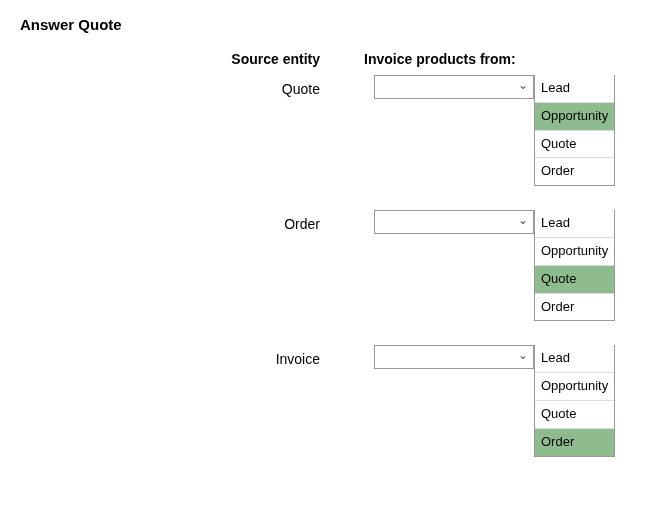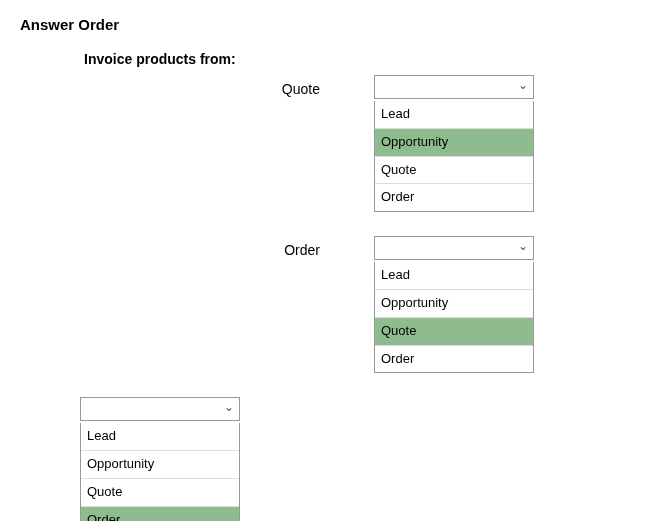--- a/index.html
+++ b/index.html
@@ -38,21 +38,21 @@
       gap: 14px;
     }
     .source-label {
       text-align: right;
       padding-right: 40px;
       padding-top: 6px;
       font-size: 14px;
     }
     .dropdown-container {
       display: flex;
-      flex-direction: column;
+      flex-direction: row;
     }
     .dropdown-wrapper {
       position: relative;
       width: 160px;
       margin-bottom: 2px;
     }
     .dropdown-wrapper::after {
       content: "⌄";
       position: absolute;
       right: 6px;
@@ -85,23 +85,24 @@
       border-bottom: none;
     }
     .option-item.selected {
       background-color: #8fbc8f;
       color: #000;
     }
   </style>
 </head>
 <body>
 
-<div class="answer-area-title">Answer Order</div>
+<div class="answer-area-title">Answer Quote</div>
 
 <div class="grid-header">
+  <div class="col-header col-header-source">Source entity</div>
   <div class="col-header col-header-retrieve">Invoice products from:</div>
 </div>
 
 <div id="rows-container">
     <div class="row-group">
       <div class="source-label">Quote</div>
       <div class="dropdown-container">
         <div class="dropdown-wrapper"><input class="dropdown-input" type="text" readonly="" style=""></div>
         <div class="options-list">
           <div class="option-item">Lead</div>
@@ -117,20 +118,21 @@
         <div class="dropdown-wrapper"><input class="dropdown-input" type="text" readonly="" style=""></div>
         <div class="options-list">
           <div class="option-item">Lead</div>
           <div class="option-item">Opportunity</div>
           <div class="option-item selected">Quote</div>
           <div class="option-item">Order</div>
         </div>
       </div>
     </div>
     <div class="row-group">
+      <div class="source-label">Invoice</div>
       <div class="dropdown-container">
         <div class="dropdown-wrapper"><input class="dropdown-input" type="text" readonly="" style=""></div>
         <div class="options-list">
           <div class="option-item">Lead</div>
           <div class="option-item">Opportunity</div>
           <div class="option-item">Quote</div>
           <div class="option-item selected">Order</div>
         </div>
       </div>
     </div>

